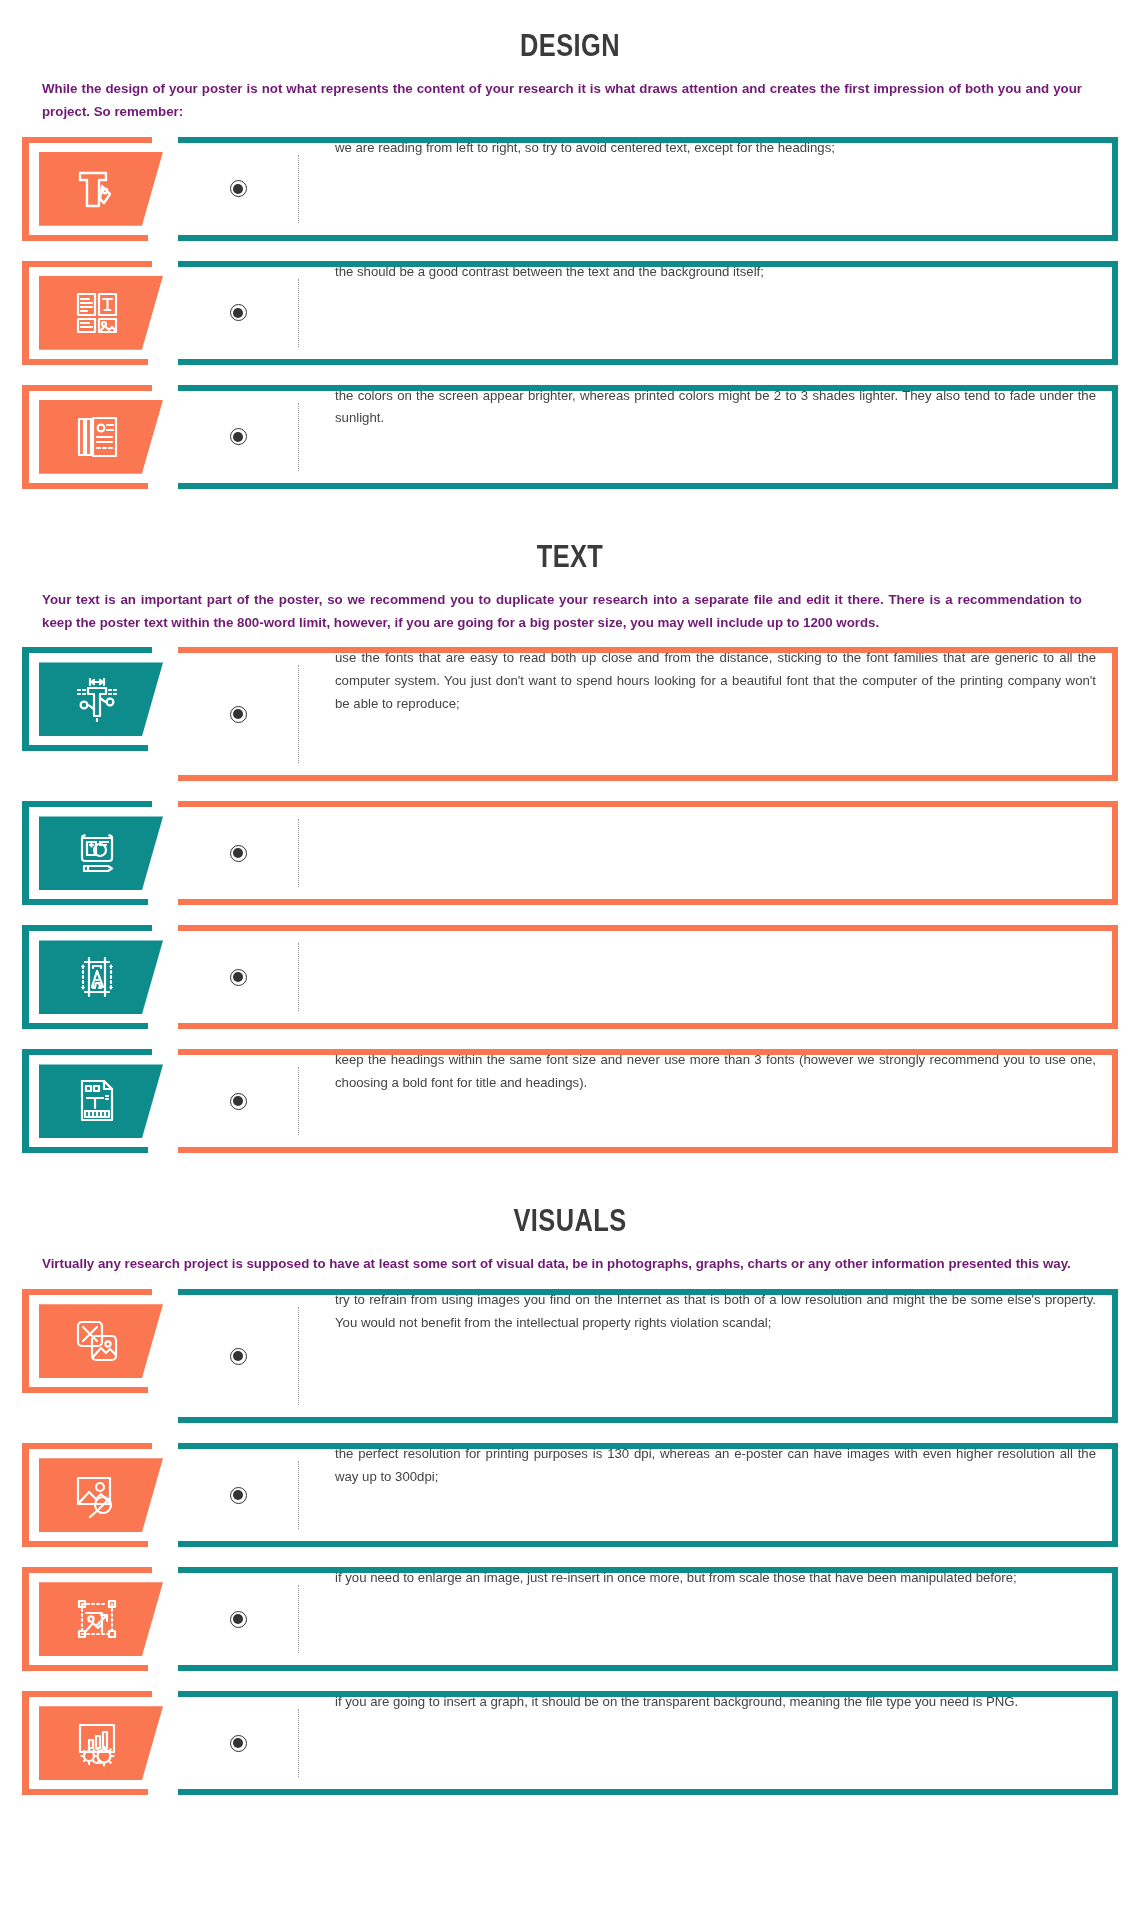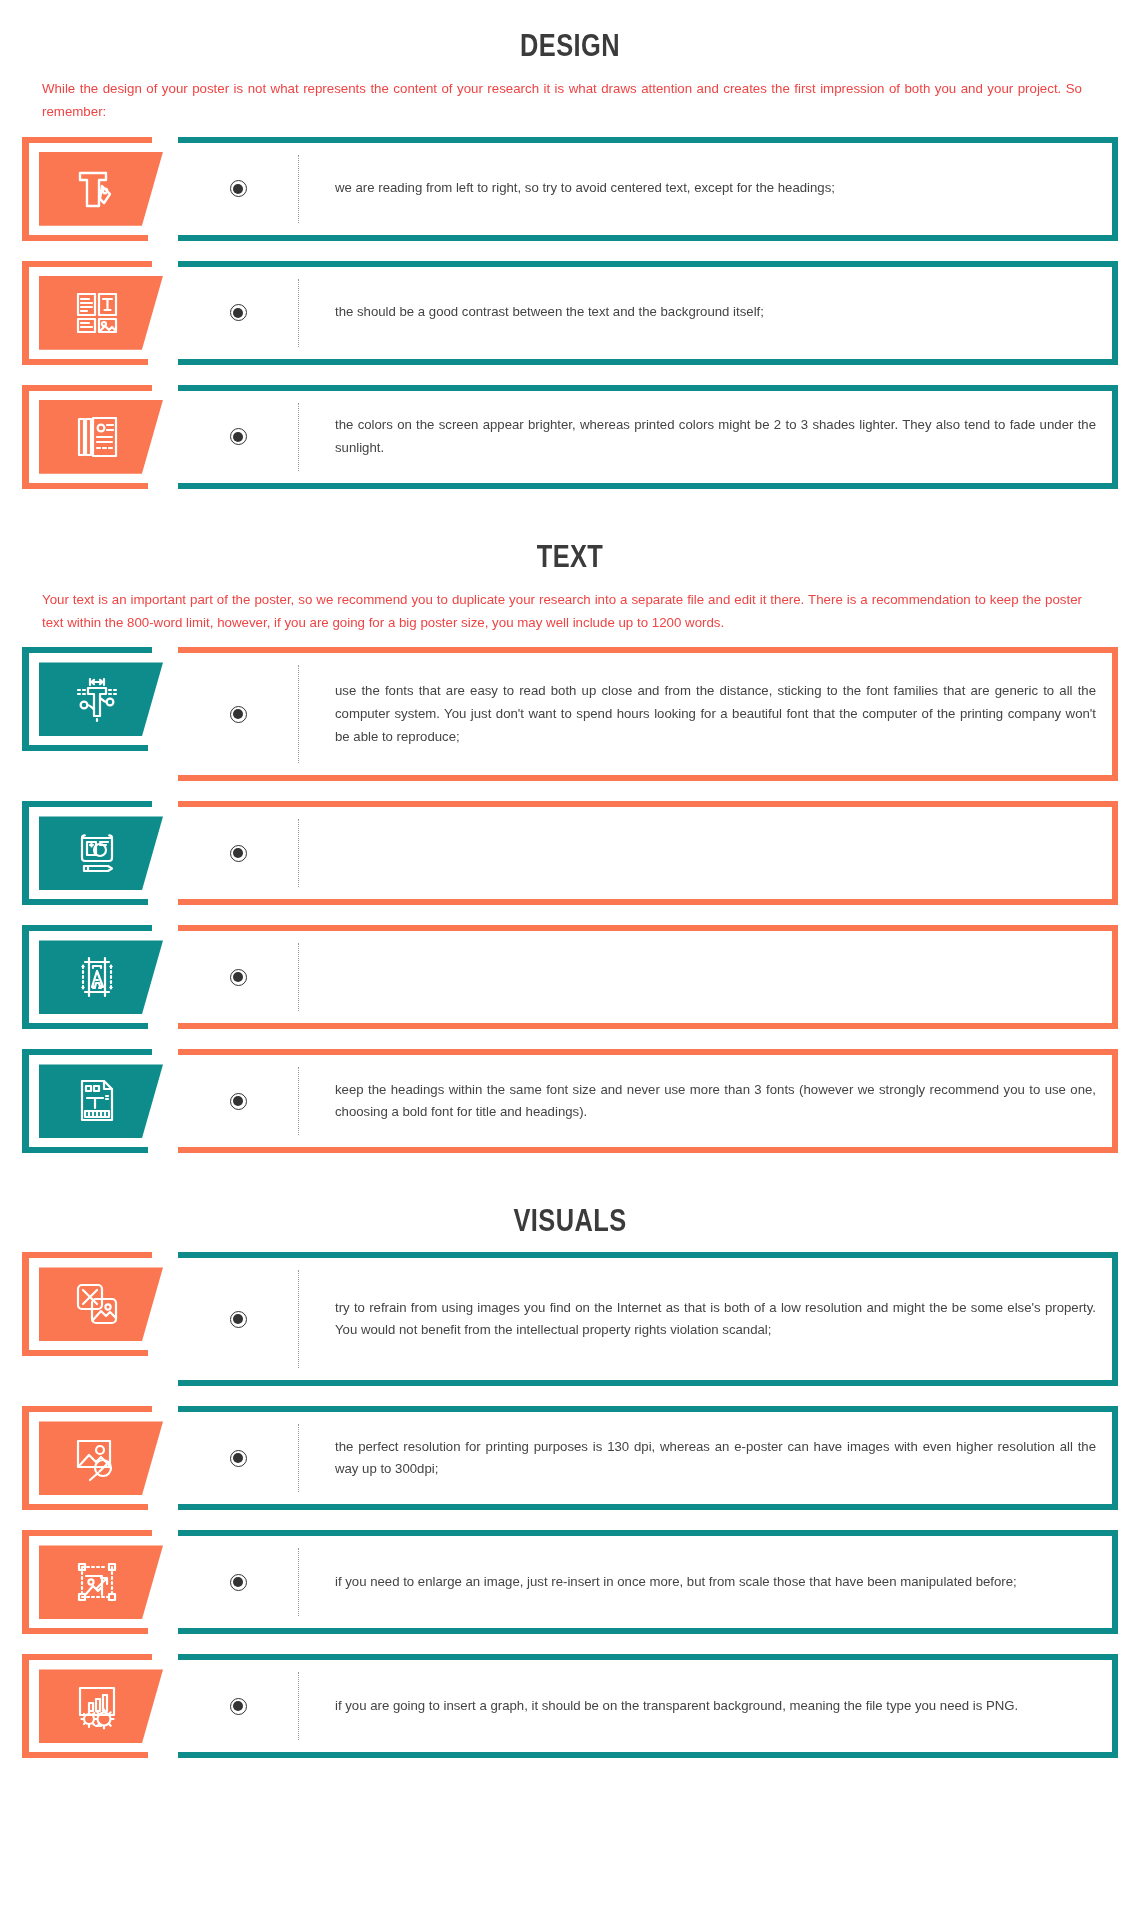--- a/index.html
+++ b/index.html
@@ -23,24 +23,25 @@
     transform: scaleX(0.82);
     transform-origin: center;
   }
   .sec-design  { padding-top: 20px; }
   .sec-text    { padding-top: 30px; }
   .sec-visuals { padding-top: 30px; }
 
   .section-intro {
     font-size: 13.3px;
     line-height: 1.72;
-    color: #ef4444;
+    color: #701a75;
     text-align: justify;
     padding: 14px 2px 0 20px;
     width: 1062px;
+    font-weight: bold;
   }
 
   
   .cards { padding-top: 13px; }
   .card {
     position: relative;
     height: 104px;
     margin-bottom: 20px;
     display: flex;
     align-items: stretch;
@@ -71,21 +72,20 @@
   }
   .icon-shape svg { display: block; margin-left: -8px; }
 
   
   .text-panel {
     position: relative;
     flex: 1 1 auto;
     margin-left: 10px;
     background: #ffffff;
     display: flex;
-    align-items: center;
   }
   .panel-top {
     position: absolute; left: 0; right: 0; top: 0; height: 6px;
   }
   .panel-bottom {
     position: absolute; left: 0; right: 0; bottom: 0; height: 6px;
   }
   .panel-right {
     position: absolute; right: 0; top: 0; bottom: 0; width: 6px;
   }
@@ -384,20 +384,21 @@
           <div class="divider"></div>
           <div class="card-text">keep the headings within the same font size and never use more than 3 fonts (however we strongly recommend you to use one, choosing a bold font for title and headings).</div>
         </div>
       </div>
 
     </div>
   </div>
 
   <div class="sec-visuals">
     <div class="section-title">VISUALS</div>
+    <div class="section-intro">Virtually any research project is supposed to have at least some sort of visual data, be in photographs, graphs, charts or any other information presented this way.</div>
 
     <div class="cards">
 
       <div class="card theme-orange tall">
         <div class="icon-frame">
           <div class="frame-left"></div>
           <div class="frame-top"></div>
           <div class="frame-bottom"></div>
           <div class="icon-shape">
             <svg width="56" height="56" viewBox="0 0 56 56" fill="none" stroke="#fff" stroke-width="2.2" stroke-linejoin="round" stroke-linecap="round">

